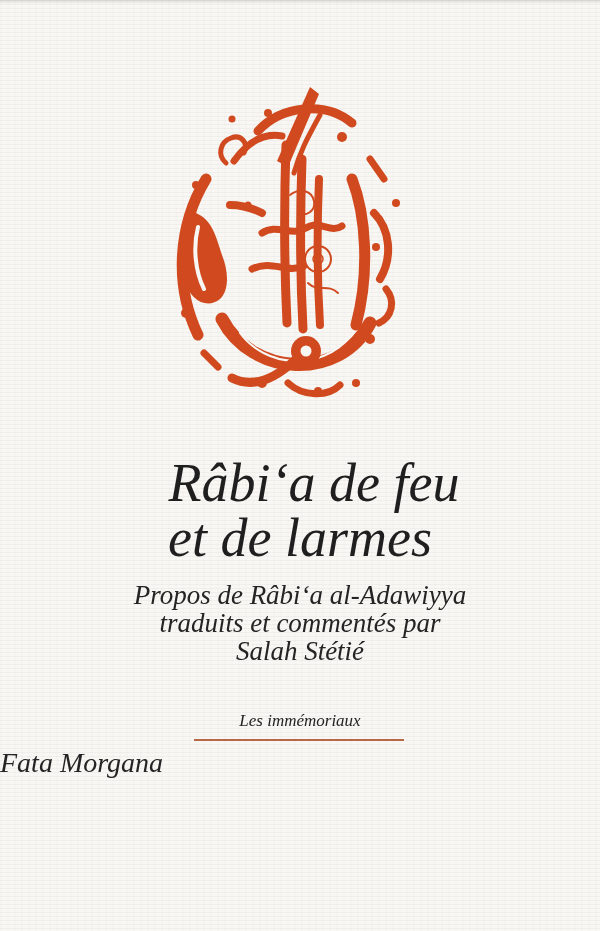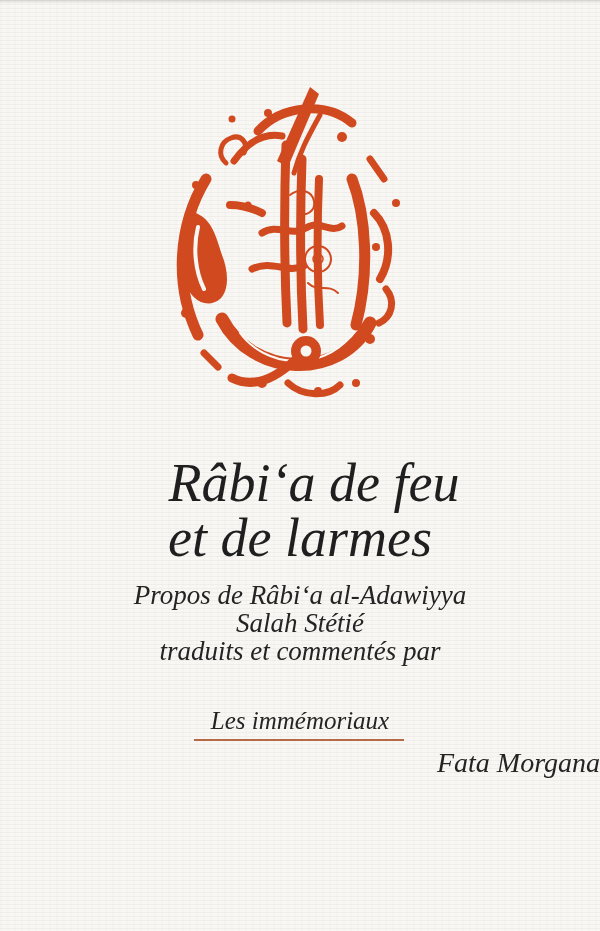--- a/index.html
+++ b/index.html
@@ -66,40 +66,40 @@
   }
   .subtitle span { display: block; }
   .collection {
     position: absolute;
     top: 707px;
     left: 0;
     width: 600px;
     text-align: center;
     font-style: italic;
     font-weight: 400;
-    font-size: 25px;
+    font-size: 17px;
     line-height: 28px;
     color: #242424;
   }
   .divider {
     position: absolute;
     top: 739px;
     left: 50%;
     margin-left: -106px;
     width: 210px;
     height: 2px;
     background: #b56a45;
     border: none;
   }
   .publisher {
     position: absolute;
     top: 746px;
     left: 0;
     width: 600px;
-    text-align: right;
+    text-align: left;
     font-style: italic;
     font-weight: 400;
     font-size: 28px;
     line-height: 34px;
     color: #242424;
   }
 </style>
 </head>
 <body>
 
@@ -164,22 +164,22 @@
     </g>
   </svg>
 
   <h1 class="title">
     <span class="line1">Râbi‘a de feu</span>
     <span class="line2">et de larmes</span>
   </h1>
 
   <div class="subtitle">
     <span>Propos de Râbi‘a al-Adawiyya</span>
+    <span>traduits et commentés par</span>
     <span>Salah Stétié</span>
-    <span>traduits et commentés par</span>
   </div>
 
   <div class="collection">Les immémoriaux</div>
 
   <div class="divider"></div>
 
   <div class="publisher">Fata Morgana</div>
 
 </div>
 

